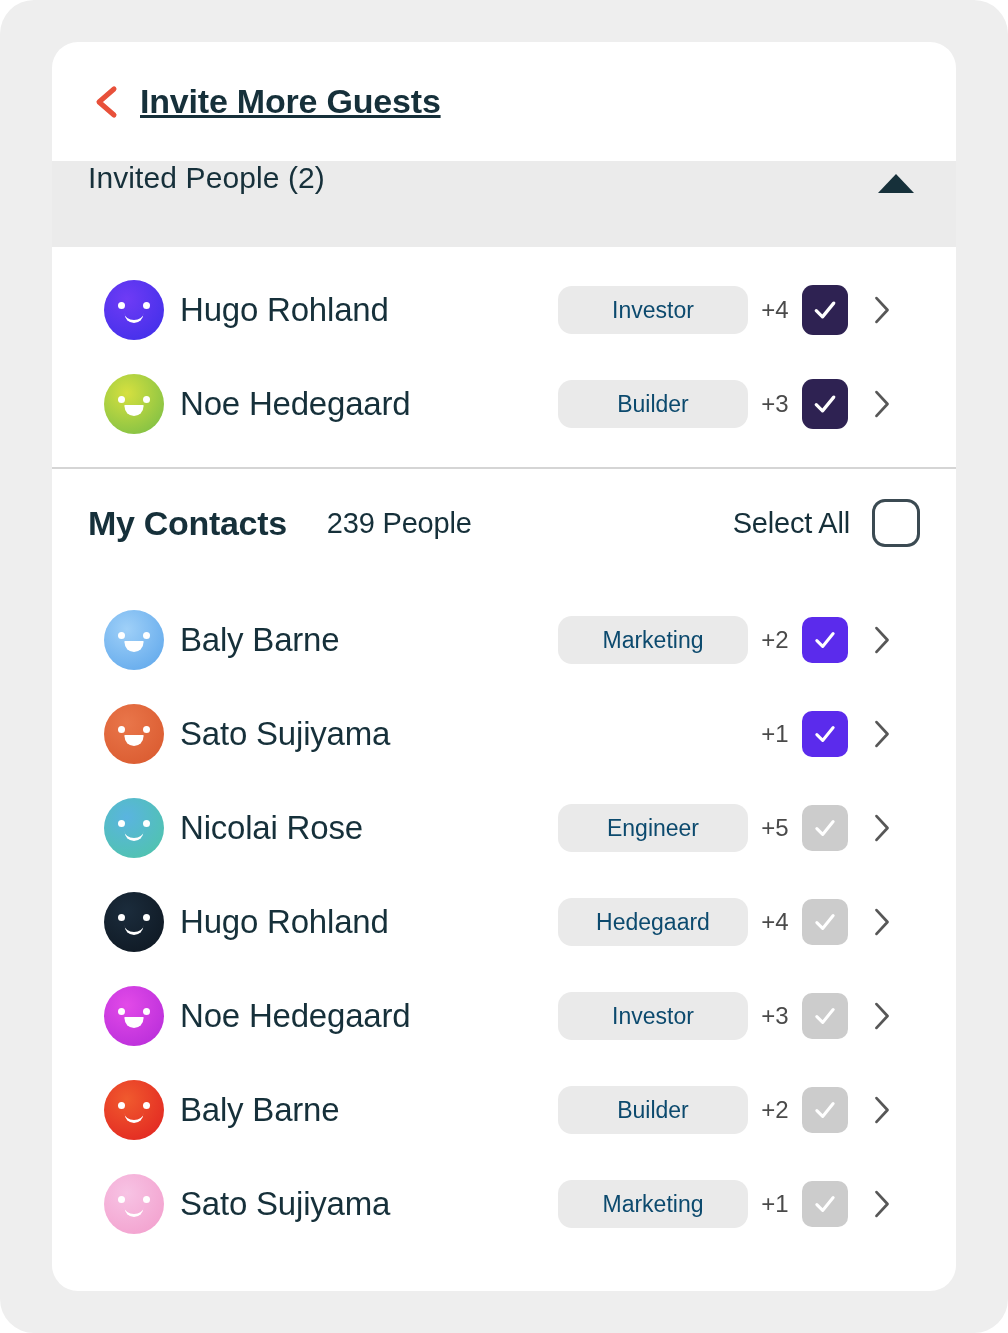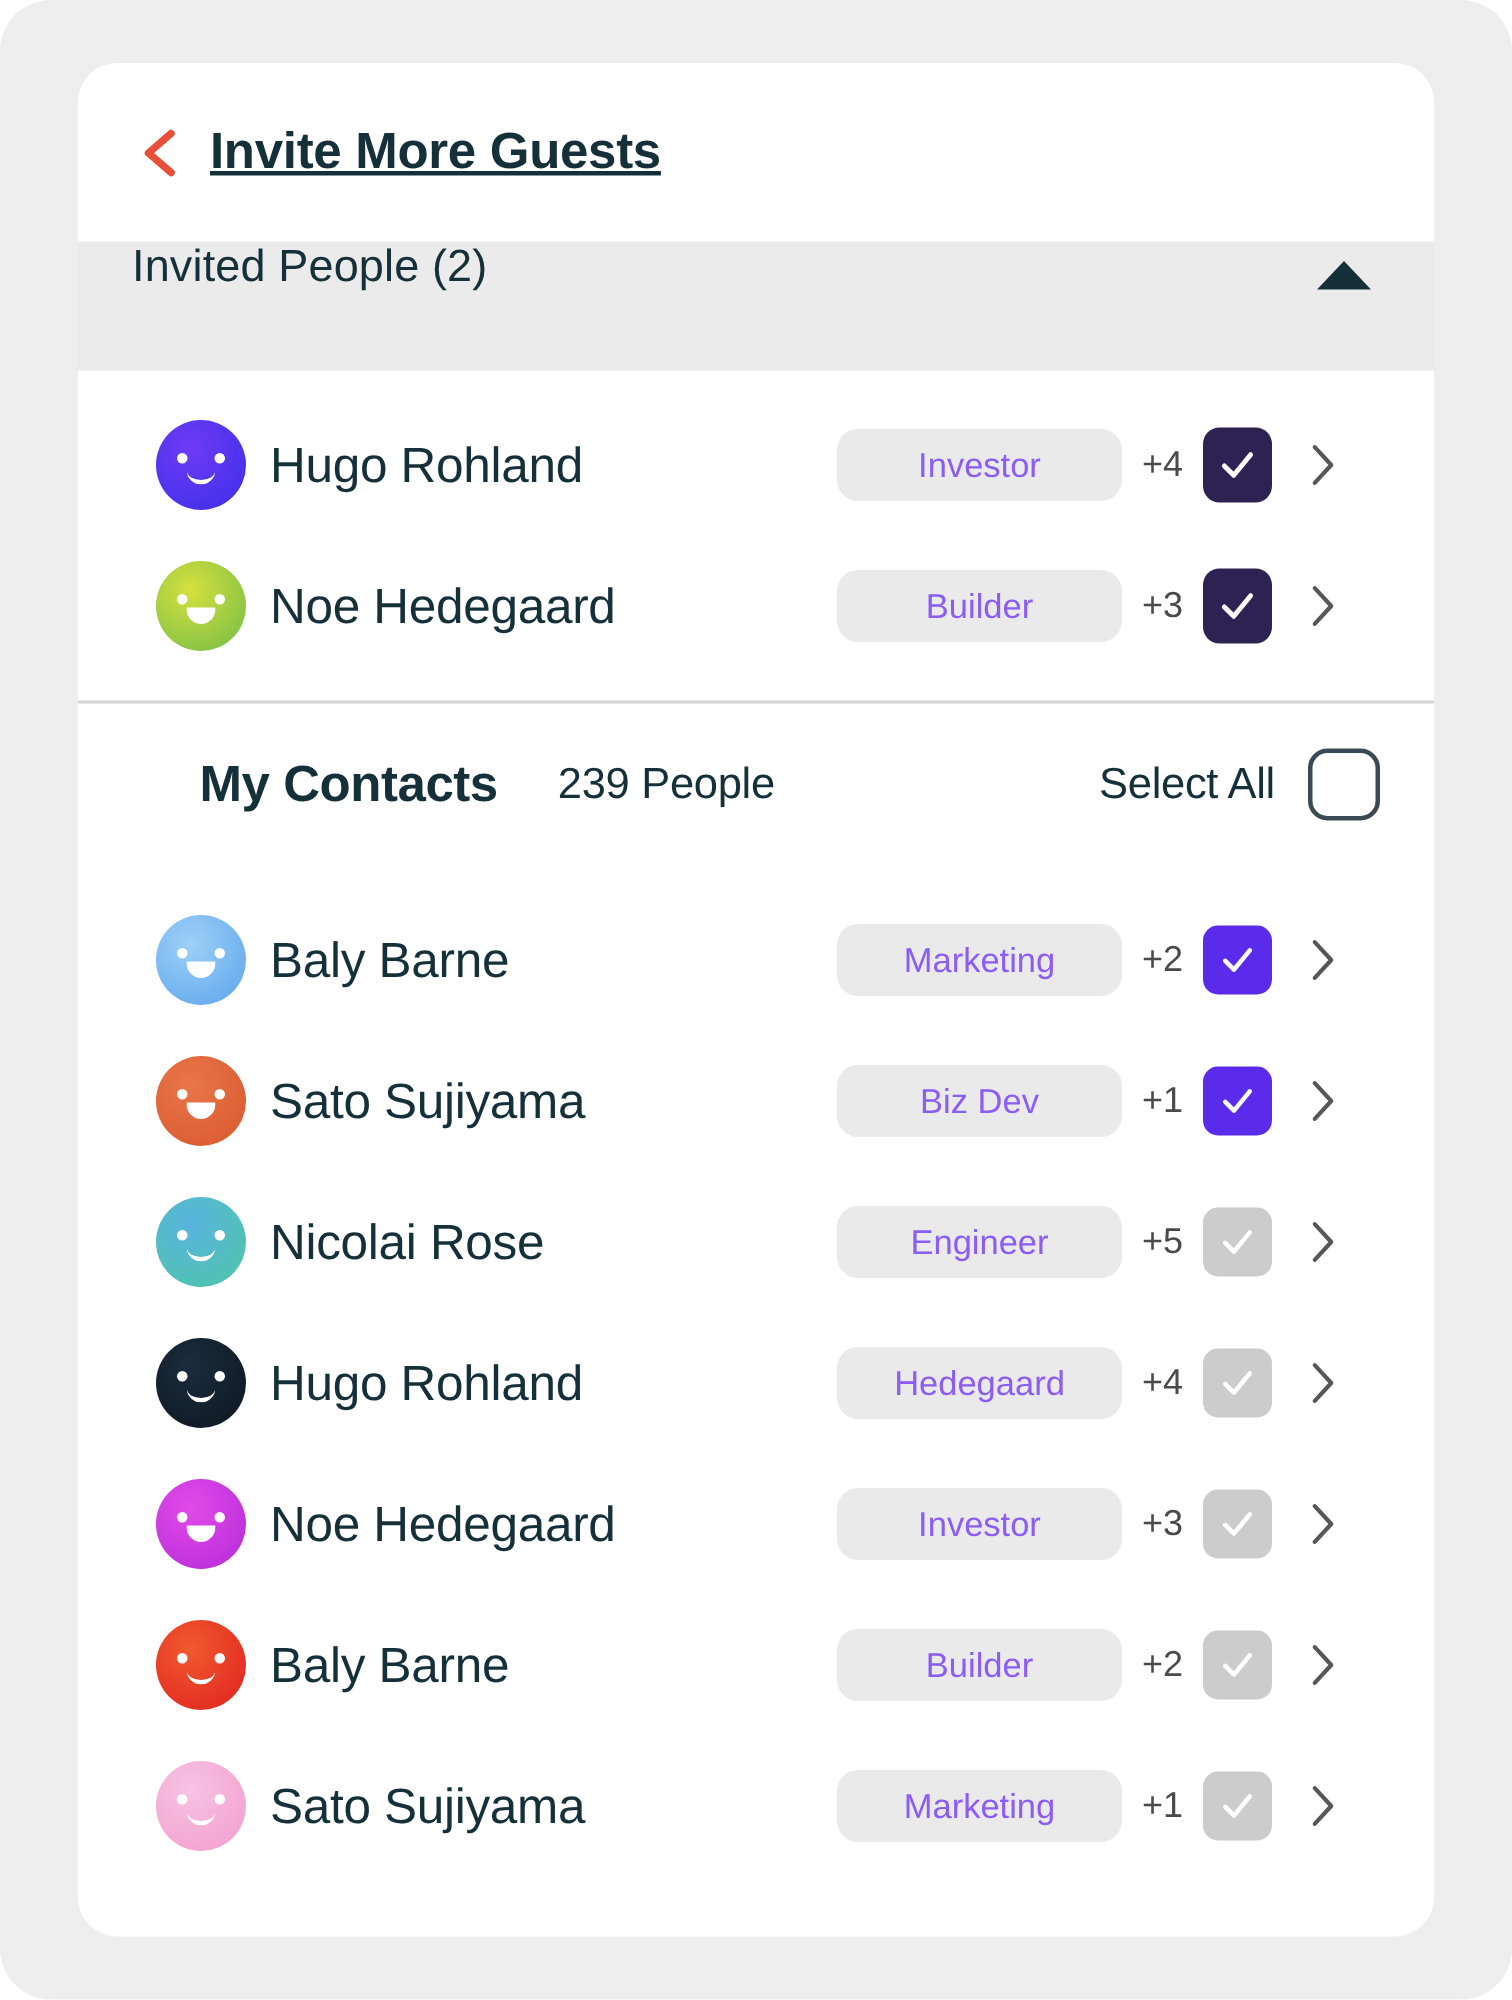--- a/index.html
+++ b/index.html
@@ -72,21 +72,21 @@
   }
   .row-name{
     font-size:33px;color:#16303a;letter-spacing:-0.2px;white-space:nowrap;
   }
   .row-right{
     margin-left:auto;display:flex;align-items:center;
   }
   .tag{
     width:190px;height:48px;border-radius:14px;background:#eaeaea;
     display:flex;align-items:center;justify-content:center;
-    font-size:23px;color:#8b5cf6;box-sizing:border-box;
+    font-size:23px;color:#0c4a6e;box-sizing:border-box;
   }
   .plus{
     width:54px;text-align:center;font-size:24px;color:#4a4a4a;
   }
   .cbox{
     width:46px;height:50px;border-radius:11px;flex:none;
     display:flex;align-items:center;justify-content:center;
   }
   .cbox.invited{background:#2e2252;}
   .cbox.on{background:#5b2bec;border-radius:10px;height:46px;}
@@ -96,21 +96,21 @@
     width:44px;display:flex;align-items:center;justify-content:center;margin-left:12px;
   }
 
   
   .divider{height:2px;background:#d5d5d5;width:100%;}
 
   
   .contacts-head{
     height:108px;display:flex;align-items:center;padding:0 36px;box-sizing:border-box;
   }
-  .contacts-title{font-size:34px;font-weight:bold;color:#16303a;letter-spacing:-0.3px;margin-left:45px;}
+  .contacts-title{font-size:34px;font-weight:bold;color:#16303a;letter-spacing:-0.3px;}
   .contacts-count{font-size:29px;color:#16303a;margin-left:40px;letter-spacing:-0.2px;}
   .select-all-wrap{margin-left:auto;display:flex;align-items:center;}
   .select-all-label{font-size:29px;color:#16303a;margin-right:22px;letter-spacing:-0.2px;}
   .select-all-box{
     width:48px;height:48px;border-radius:13px;border:3px solid #3b4a52;background:#fff;box-sizing:border-box;
   }
 </style>
 </head>
 <body>
 
@@ -213,21 +213,20 @@
           </div>
         </div>
         <div class="row">
           <div class="avatar" style="background: radial-gradient(circle at 38% 32%, rgb(233, 118, 74) 0%, rgb(216, 87, 44) 100%);">
             <div class="eye l"></div>
             <div class="eye r"></div>
             <div class="mouth-open"></div>
           </div>
           <div class="row-name">Sato Sujiyama</div>
           <div class="row-right">
-            <div class="tag">Biz Dev</div>
             <div class="plus">+1</div>
             <div class="cbox on">
               <svg class="check" viewBox="0 0 24 24" width="28" height="28">
                 <path d="M5 12.5 L10 17.5 L19 6.5" fill="none" stroke="#ffffff" stroke-width="2.6" stroke-linecap="round" stroke-linejoin="round"></path>
               </svg>
             </div>
             <div class="chev">
               <svg viewBox="0 0 24 34" width="22" height="32">
                 <path d="M6 4 L18 17 L6 30" fill="none" stroke="#575757" stroke-width="3" stroke-linecap="round" stroke-linejoin="round"></path>
               </svg>

